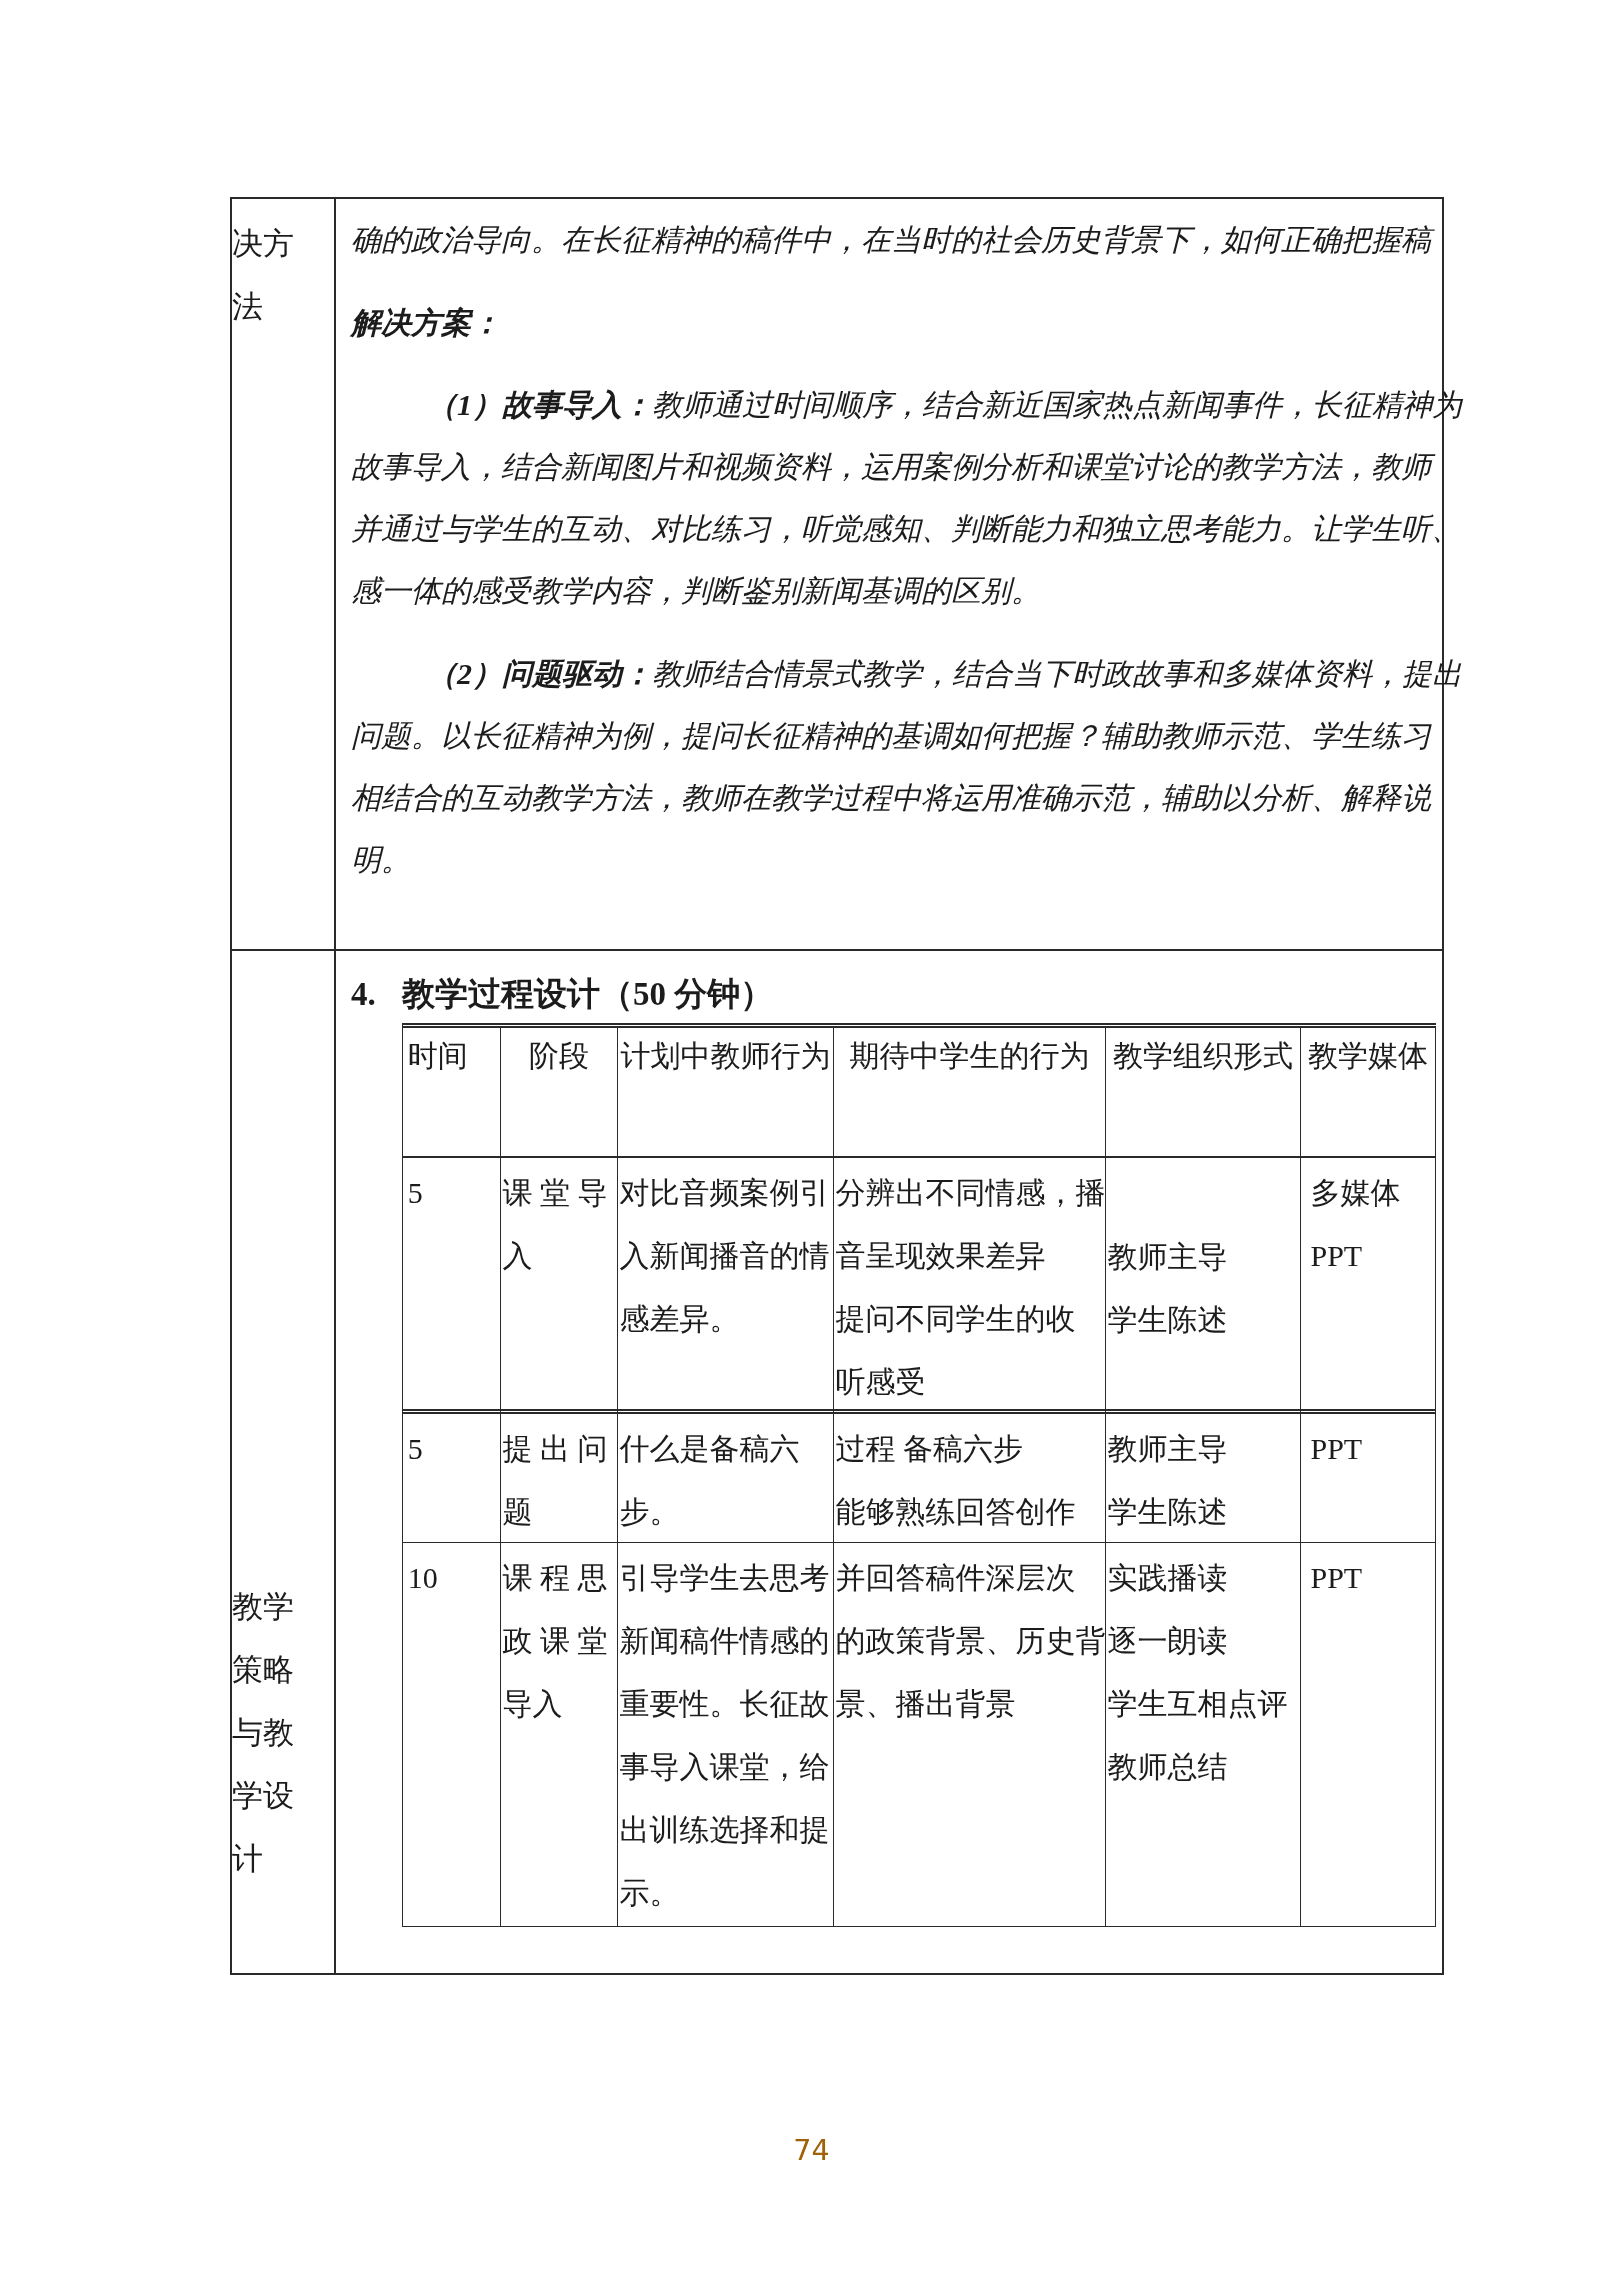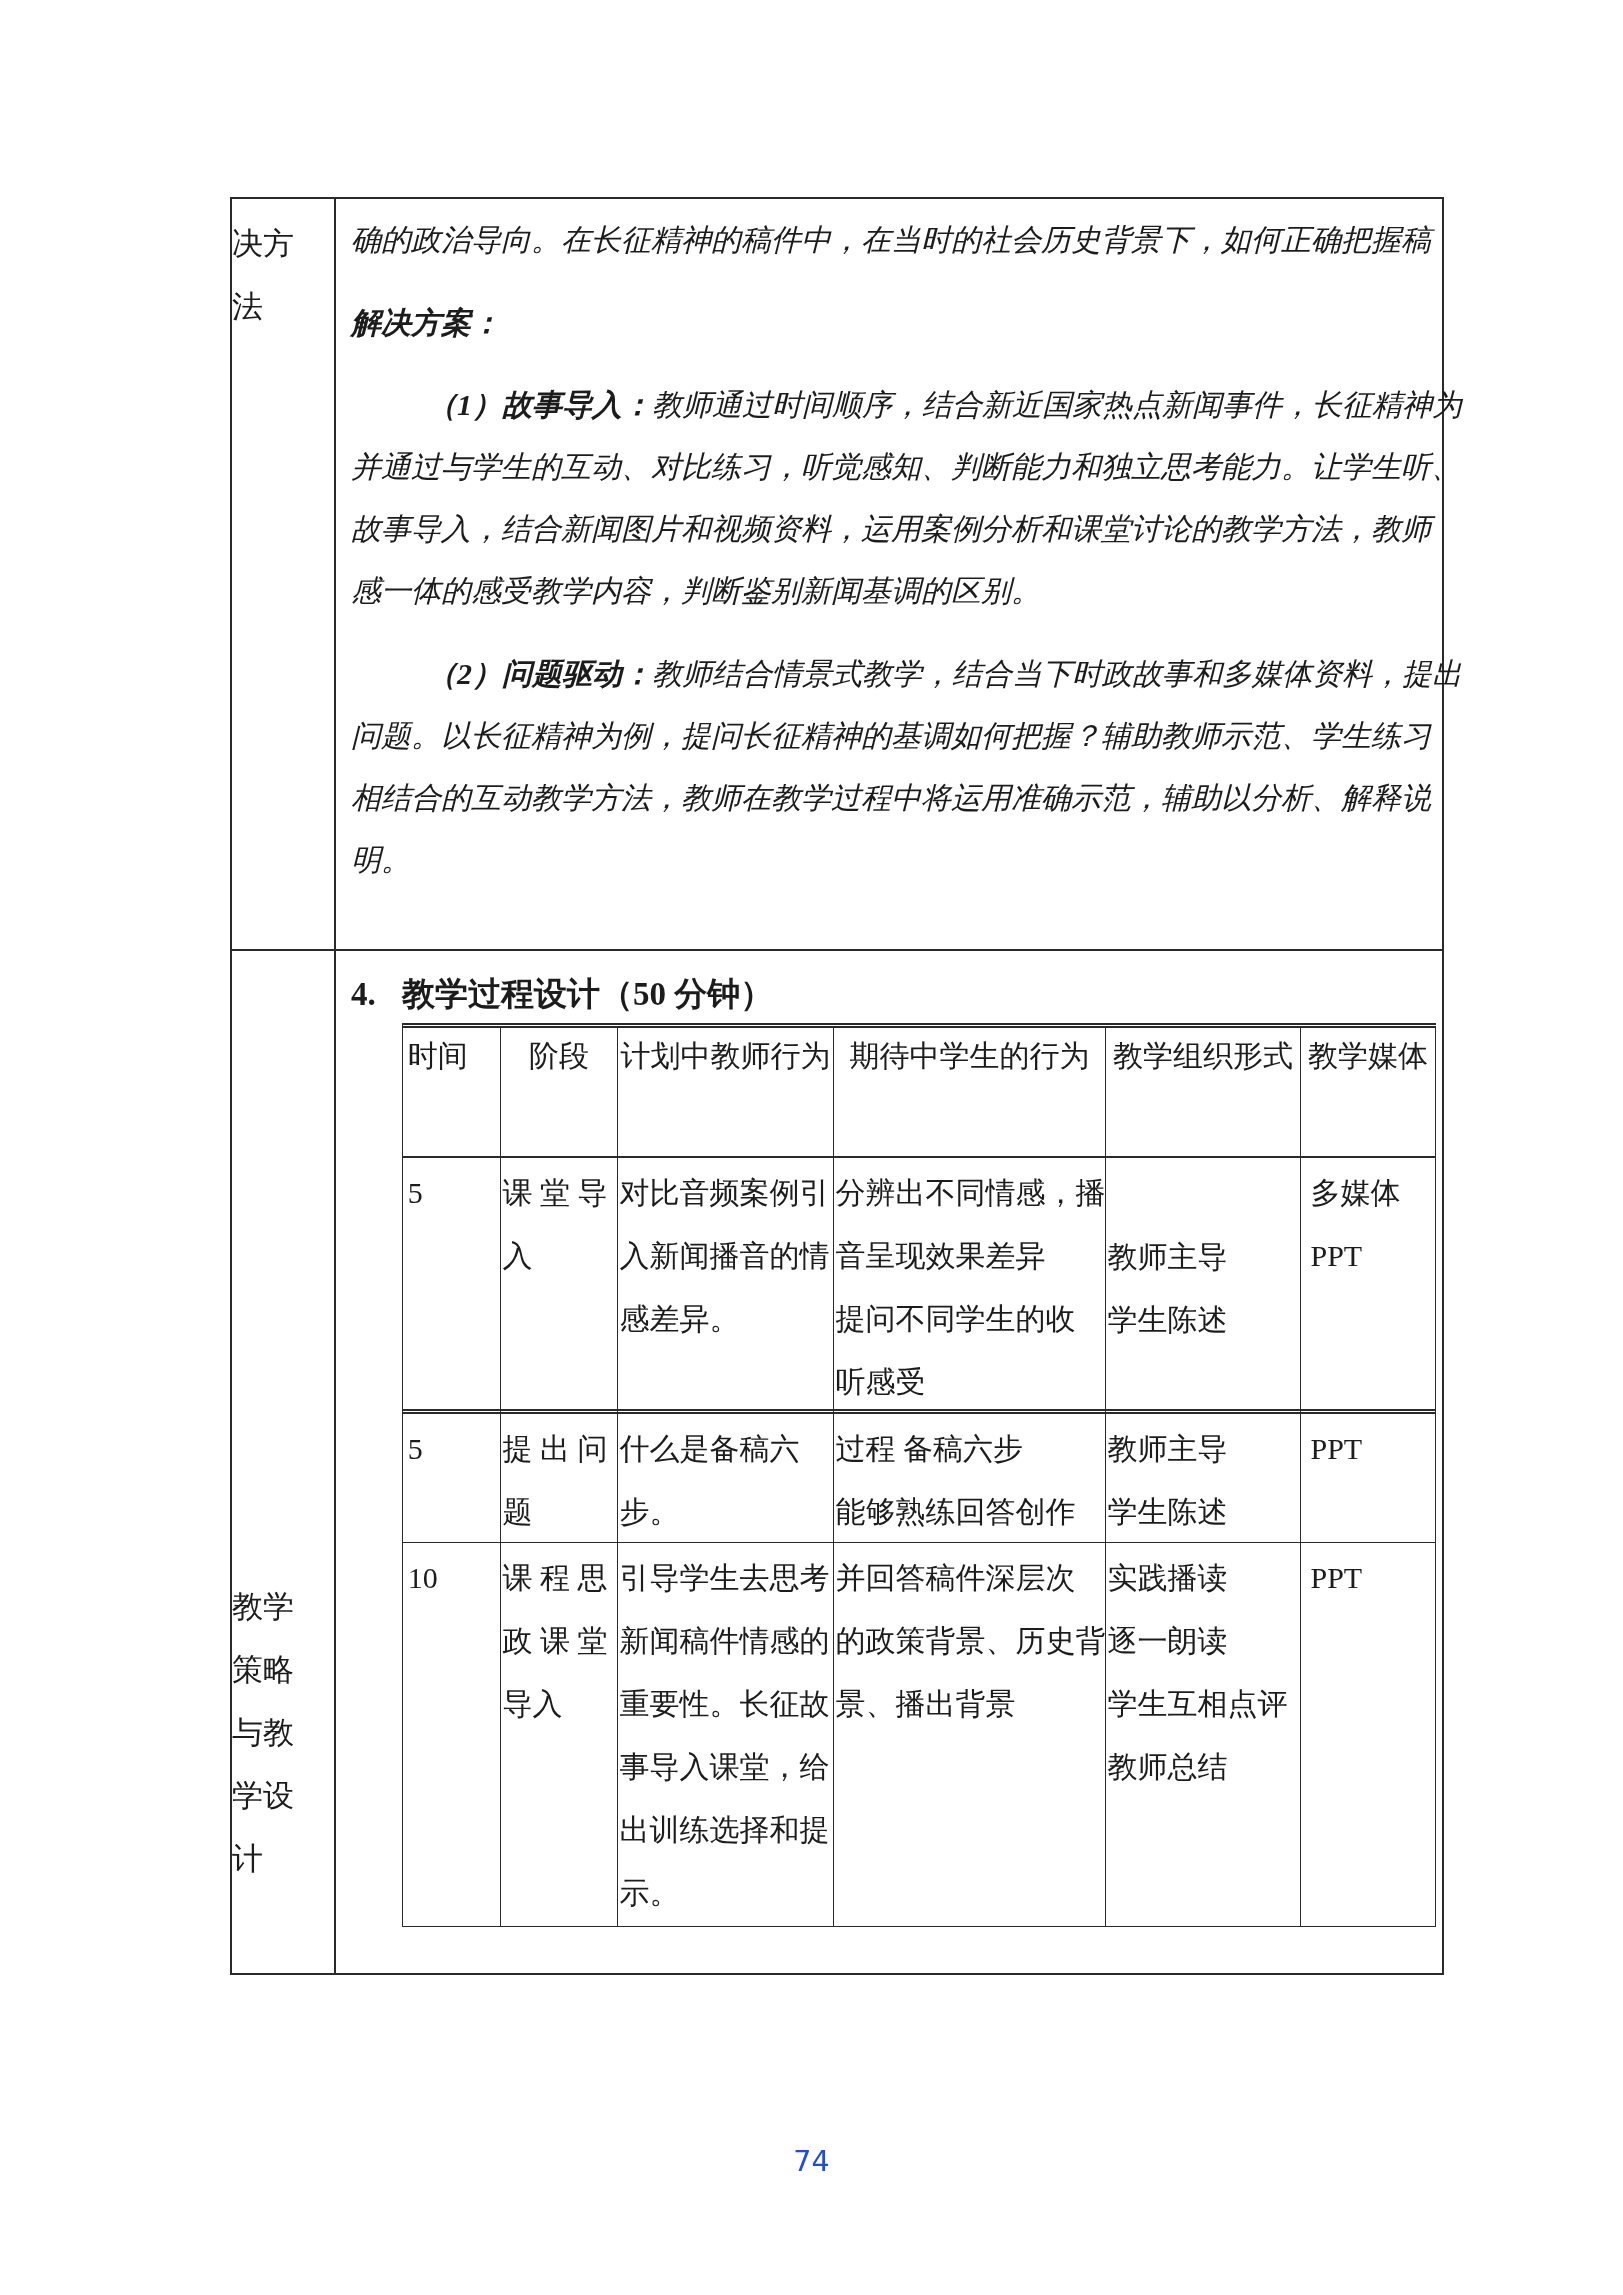--- a/index.html
+++ b/index.html
@@ -51,21 +51,21 @@
   .hcell { text-align:center; padding-top:8px; border-bottom:2.4px solid #2a2a2a; }
   .hcell.c-time { text-align:left; padding-left:4.8px; }
   .cell.c-time { padding-left:4.8px; }
   .cell.c-media { padding-left:9.5px; }
   .r1 { border-bottom:5.5px double #2a2a2a; }
   .pad1line { padding-top:67px; }
 
   .pagenum {
     position:absolute; left:0; top:2134px; width:100%;
     text-align:center; font-size:28.5px;
-    font-family:"DejaVu Sans", sans-serif; color:#1d4ed8;margin-top:11px;
+    font-family:"DejaVu Sans", sans-serif; color:#a16207;
   }
 </style>
 </head>
 <body>
 
 <div class="page">
 
   <div class="outer">
     <div class="vline"></div>
     <div class="hline"></div>
@@ -79,22 +79,22 @@
       <div class="para">
           <div class="bline">确的政治导向。在长征精神的稿件中，在当时的社会历史背景下，如何正确把握稿</div>
         </div>
 
       <div class="para">
         <div class="bline bold">解决方案：</div>
       </div>
 
       <div class="para">
         <div class="bline indent"><span class="bold">（1）故事导入：</span><span>教师通过时间顺序，结合新近国家热点新闻事件，长征精神为</span></div>
+        <div class="bline">故事导入，结合新闻图片和视频资料，运用案例分析和课堂讨论的教学方法，教师</div>
         <div class="bline">并通过与学生的互动、对比练习，听觉感知、判断能力和独立思考能力。让学生听、</div>
-        <div class="bline">故事导入，结合新闻图片和视频资料，运用案例分析和课堂讨论的教学方法，教师</div>
         <div class="bline">感一体的感受教学内容，判断鉴别新闻基调的区别。</div>
       </div>
 
       <div class="para">
         <div class="bline indent"><span class="bold">（2）问题驱动：</span><span>教师结合情景式教学，结合当下时政故事和多媒体资料，提出</span></div>
         <div class="bline">问题。以长征精神为例，提问长征精神的基调如何把握？辅助教师示范、学生练习</div>
         <div class="bline">相结合的互动教学方法，教师在教学过程中将运用准确示范，辅助以分析、解释说</div>
         <div class="bline">明。</div>
       </div>
     </div>

